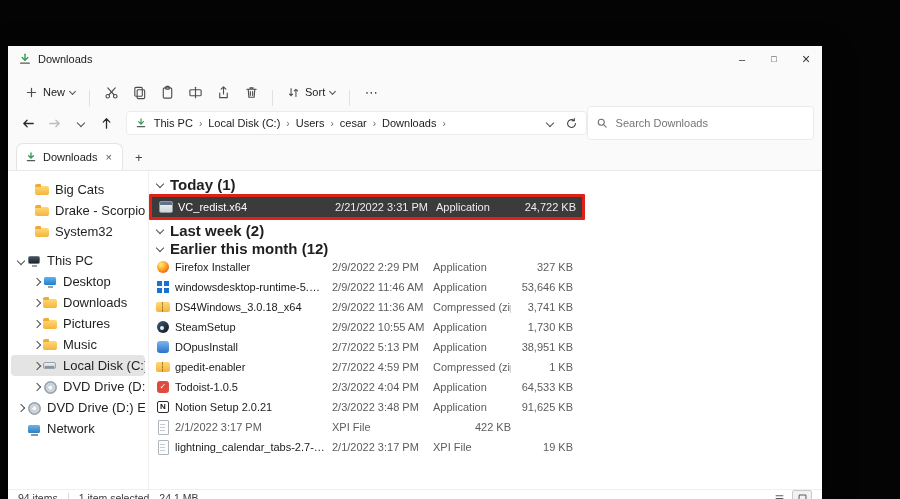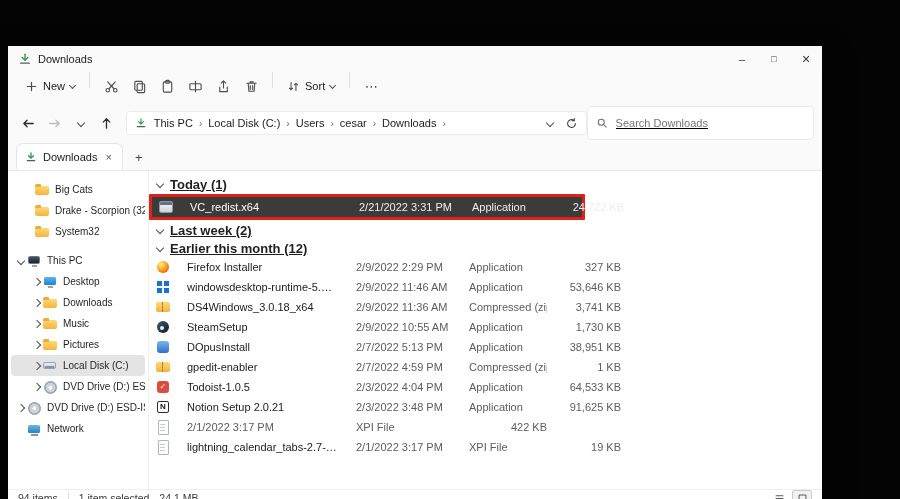--- a/index.html
+++ b/index.html
@@ -9,54 +9,54 @@
     box-shadow:0 10px 30px rgba(0,0,0,.65);margin-top:46px;}
   
   .titlebar{height:26px;background:#fafafa;display:flex;align-items:center;flex:0 0 26px;}
   .title-ico{margin:0 6px 0 10px;display:flex;}
   .title-text{font-size:11px;color:#1b1b1b;}
   .win-controls{margin-left:auto;display:flex;height:100%;}
   .win-btn{width:32px;height:100%;display:flex;align-items:center;justify-content:center;
     font-size:11px;color:#333;cursor:default;}
   .win-btn.close{font-size:14px;}
   
-  .toolbar{height:34px;flex:0 0 34px;background:#fafafa;display:flex;align-items:flex-start;padding-left:10px;}
+  .toolbar{height:34px;flex:0 0 34px;background:#fafafa;display:flex;align-items:flex-end;padding-left:10px;}
   .tb-btn{display:flex;align-items:center;gap:5px;padding:0 7px;height:28px;border-radius:4px;
     font-size:11px;color:#1b1b1b;}
   .tb-ico{width:28px;height:28px;display:flex;align-items:center;justify-content:center;border-radius:4px;}
   .tb-div{width:1px;height:16px;background:#e0e0e0;margin:0 7px;}
   .more{font-size:13px;color:#4d4d4d;}
   .chev{width:5px;height:5px;border-right:1.3px solid #4f4f4f;border-bottom:1.3px solid #4f4f4f;
     display:inline-block;transform:rotate(45deg);}
   .chev.sm{width:4px;height:4px;margin-top:-2px;}
   
   .addr-row{height:34px;flex:0 0 34px;background:#fafafa;display:flex;align-items:center;padding:0 8px;}
   .nav-btn{width:26px;height:26px;display:flex;align-items:center;justify-content:center;border-radius:4px;}
   .pill{background:#fff;border:1px solid #ebebeb;border-radius:4px;height:24px;display:flex;
     align-items:center;box-sizing:border-box;}
   .bc-pill{width:462px;margin-left:6px;padding:0 8px;}
   .crumbs{display:flex;align-items:center;font-size:11px;color:#1b1b1b;flex:1;overflow:hidden;white-space:nowrap;}
   .crumb{cursor:default;}
   .crumb::after{content:"›";margin:0 6px;color:#6d6d6d;font-size:10px;}
   .bc-right{display:flex;align-items:center;gap:12px;margin-left:4px;}
-  .search-pill{width:228px;margin-left:auto;padding:16px 8px;gap:6px;text-decoration:underline;}
+  .search-pill{width:228px;margin-left:auto;padding:16px 8px;gap:6px;}
   .search-pill input{border:none;outline:none;background:transparent;font-size:11px;color:#767676;
     flex:1;font-family:inherit;}
   
   .tabrow{height:30px;flex:0 0 30px;background:#fafafa;display:flex;align-items:flex-end;padding-left:8px;}
   .tab{height:26px;display:flex;align-items:center;gap:6px;padding:0 8px;background:#fff;
     border:1px solid #e4e4e4;border-bottom:none;border-radius:7px 7px 0 0;font-size:11px;color:#1b1b1b;}
   .tab-close{font-size:11px;color:#555;padding:0 2px;}
   .newtab{width:24px;height:24px;display:flex;align-items:center;justify-content:center;
     font-size:13px;color:#444;margin-left:4px;margin-bottom:1px;}
   
   .content{flex:1;display:flex;background:#fff;border-top:1px solid #e9e9e9;overflow:hidden;}
   
   .sidebar{width:140px;flex:0 0 140px;padding-top:8px;overflow:hidden;border-right:1px solid #f0f0f0;}
-  .side-row{height:21px;display:flex;align-items:center;font-size:10px;color:#1f1f1f;
+  .side-row{height:21px;display:flex;align-items:center;font-size:13px;color:#1f1f1f;
     border-radius:4px;margin:0 3px;white-space:nowrap;overflow:hidden;}
   .side-row[data-level="0"]{padding-left:4px;}
   .side-row[data-level="1"]{padding-left:12px;}
   .side-row[data-level="2"]{padding-left:20px;}
   .side-row[data-selected="true"]{background:#e4e4e4;}
   .side-row[data-icon="pc"]{margin-top:8px;}
   .side-chev{width:12px;flex:0 0 12px;display:flex;align-items:center;justify-content:center;}
   .side-row[data-chev="right"] .chev{transform:rotate(-45deg);}
   .side-row[data-chev="none"] .chev{visibility:hidden;}
   .tree-icon{width:15px;height:15px;flex:0 0 15px;margin-right:5px;position:relative;}
@@ -83,23 +83,23 @@
   .tree-icon[data-icon="network"]::before{left:1px;top:4px;width:12px;height:8px;border-radius:1.5px;
     background:linear-gradient(#69b6e8,#2f7fc0);}
   .tree-icon[data-icon="network"]::after{left:4px;top:13px;width:7px;height:1.5px;background:#8a939c;}
   
   .filelist{flex:1;padding-top:4px;font-size:11px;position:relative;overflow:hidden;}
   .fl-header{display:grid;grid-template-columns:20px 157px 101px 78px 62px;padding-left:6px;
     height:20px;align-items:center;color:#5f5f5f;}
   .fl-header span{position:relative;}
   .fl-header .hsep::before{content:"";position:absolute;left:-8px;top:2px;height:12px;width:1px;background:#e6e6e6;}
   .group-h{height:18px;display:flex;align-items:center;gap:7px;padding-left:8px;
-    font-weight:700;font-size:13px;color:#1f1f1f;text-decoration:underline;}
+    font-weight:700;font-size:15px;color:#1f1f1f;}
   .frow{display:grid;grid-template-columns:20px 157px 101px 78px 62px;align-items:center;
-    height:20px;padding-left:6px;gap:12px;}
+    height:20px;padding-left:6px;}
   .c-name{color:#1b1b1b;white-space:nowrap;overflow:hidden;text-overflow:ellipsis;padding-right:6px;}
   .c-date,.c-type{color:#5c5c5c;white-space:nowrap;overflow:hidden;}
   .c-size{color:#5c5c5c;text-align:right;white-space:nowrap;}
   .annotation-box{width:430px;border:3px solid #df2217;border-radius:1px;margin:1px 0;background:#fff;}
   .frow.selected{background:#3b3b3b;}
   .frow.selected .c-name{color:#fff;}
   .frow.selected .c-date,.frow.selected .c-type,.frow.selected .c-size{color:#ededed;}
   
   .fi{position:relative;width:16px;height:16px;}
   .fi::before,.fi::after{content:"";position:absolute;}
@@ -335,34 +335,34 @@
 
 
         <div class="side-row" data-level="2" data-icon="downloads" data-chev="right">
           <span class="side-chev">
             <span class="chev"></span>
           </span>
           <span class="tree-icon" data-icon="downloads"></span>
           <span>Downloads</span>
         </div>
 
+        <div class="side-row" data-level="2" data-icon="pictures" data-chev="right">
+          <span class="side-chev">
+            <span class="chev"></span>
+          </span>
+          <span class="tree-icon" data-icon="pictures"></span>
+          <span>Pictures</span>
+        </div>
+
         <div class="side-row" data-level="2" data-icon="music" data-chev="right">
           <span class="side-chev">
             <span class="chev"></span>
           </span>
           <span class="tree-icon" data-icon="music"></span>
           <span>Music</span>
-        </div>
-
-        <div class="side-row" data-level="2" data-icon="pictures" data-chev="right">
-          <span class="side-chev">
-            <span class="chev"></span>
-          </span>
-          <span class="tree-icon" data-icon="pictures"></span>
-          <span>Pictures</span>
         </div>
 
 
         <div class="side-row" data-level="2" data-icon="disk" data-chev="right" data-selected="true">
           <span class="side-chev">
             <span class="chev"></span>
           </span>
           <span class="tree-icon" data-icon="disk"></span>
           <span>Local Disk (C:)</span>
         </div>

